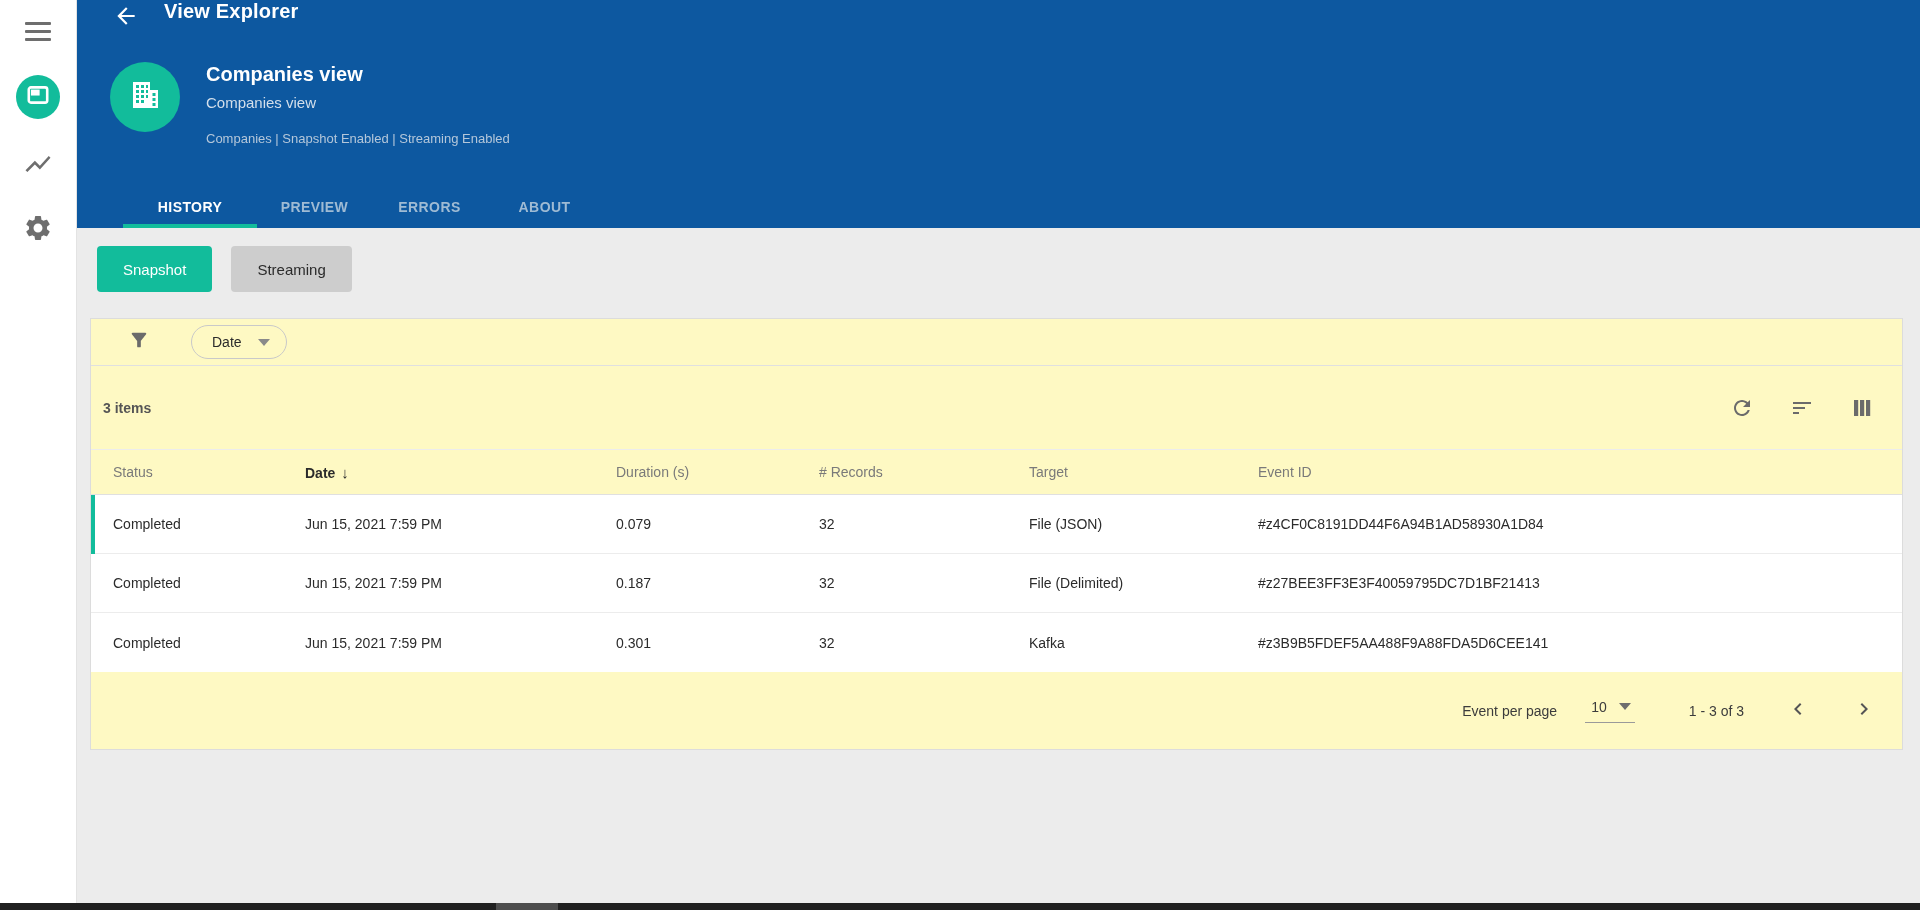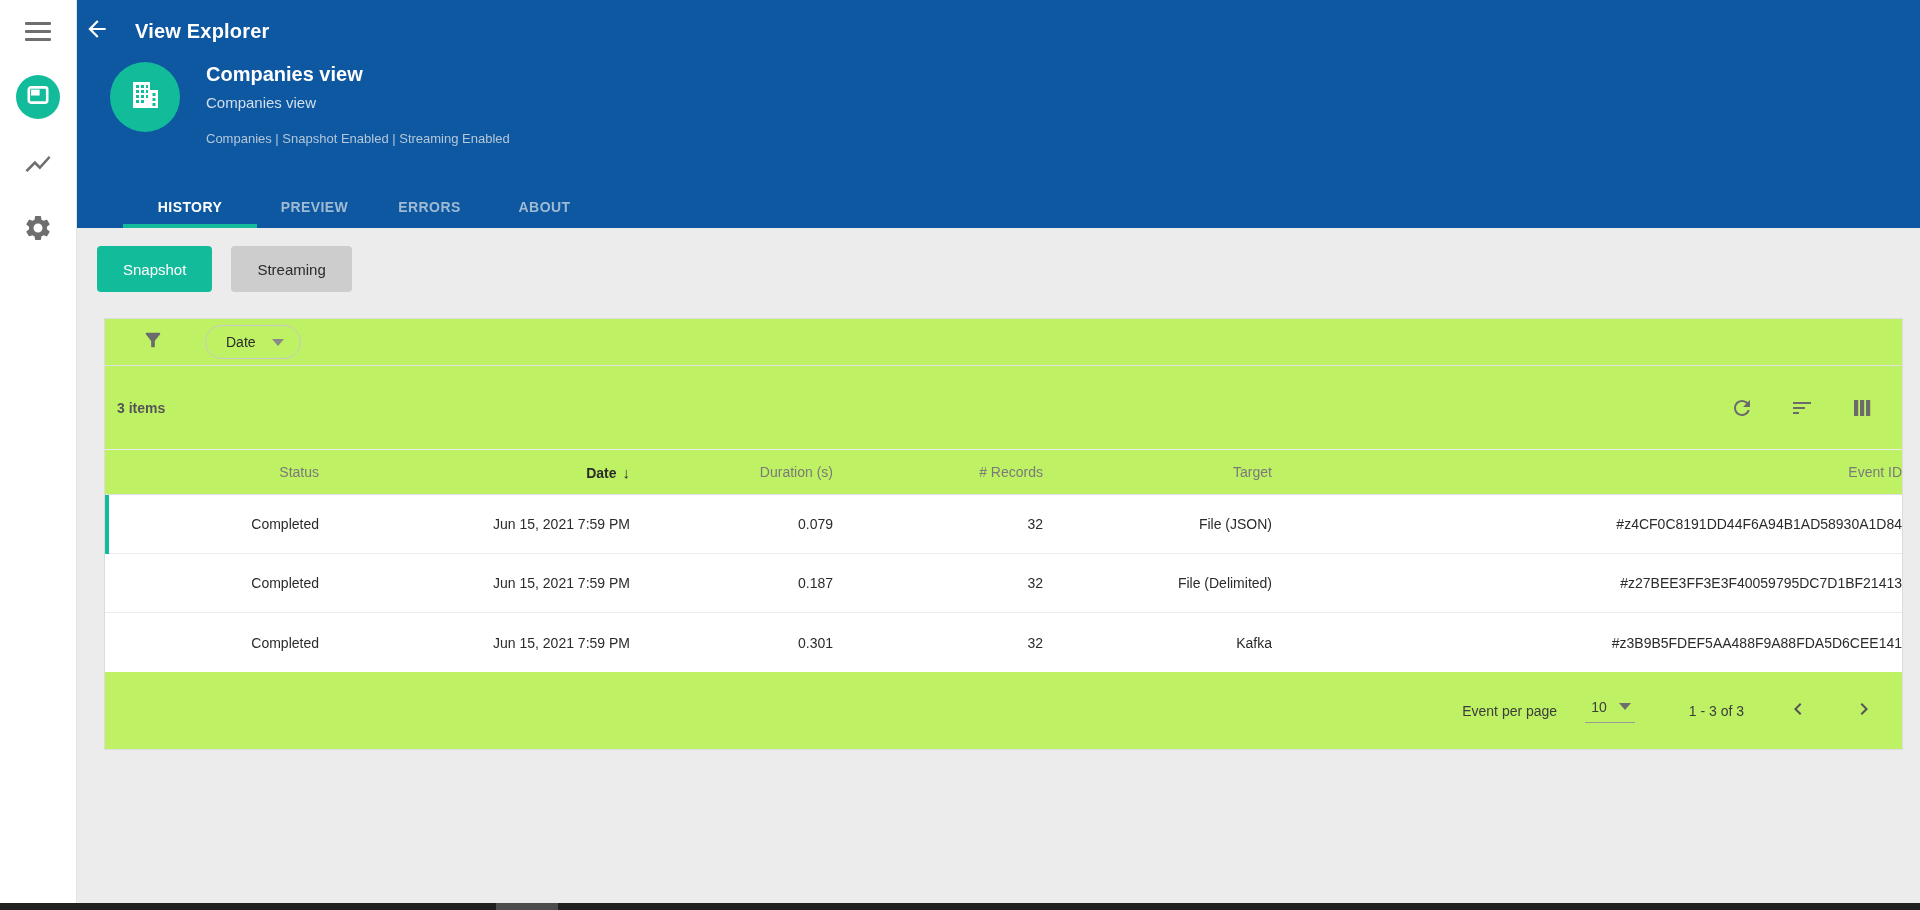--- a/index.html
+++ b/index.html
@@ -20,21 +20,21 @@
   .side-avatar {
     margin-top:34px; width:44px; height:44px; border-radius:50%;
     background:var(--accent); display:flex; align-items:center; justify-content:center; cursor:pointer;
   }
   .side-icon { margin-top:30px; cursor:pointer; display:flex; align-items:center; justify-content:center; }
 
   
   .main { position:absolute; left:77px; top:0; width:1843px; height:903px; }
 
   .blue-header { background:var(--header-blue); height:228px; position:relative; }
-  .topbar { display:flex; align-items:center; height:62px; padding-left:2px; }
+  .topbar { display:flex; height:62px; padding-left:31px; }
   .back-btn { width:36px; height:36px; display:flex; align-items:center; justify-content:center; cursor:pointer; }
   .app-title { color:#ffffff; font-size:20px; font-weight:bold; margin-left:20px; letter-spacing:0.2px; }
 
   .view-row { display:flex; align-items:flex-start; padding-left:33px; }
   .view-avatar {
     width:70px; height:70px; border-radius:50%; background:var(--accent);
     display:flex; align-items:center; justify-content:center; flex:0 0 auto;
   }
   .view-texts { margin-left:26px; padding-top:1px; }
   .view-title { color:#ffffff; font-size:20px; font-weight:bold; }
@@ -58,21 +58,21 @@
   .tab.active::after { content:""; position:absolute; left:0; right:0; bottom:0; height:4px; background:var(--accent); }
 
   
   .content { position:relative; }
   .toggle-row { display:flex; padding:18px 0 0 20px; }
   .toggle-btn { height:46px; padding:0 26px; display:flex; align-items:center; justify-content:center;
                 font-size:15px; border-radius:4px; cursor:pointer; }
   .toggle-btn.selected { background:var(--accent); color:#ffffff; }
   .toggle-btn.unselected { background:#cdcdcd; color:#2b2b2b; margin-left:19px; }
 
-  .card { margin:26px 17px 0 27px; background:#bef264; border:1px solid #dcdcdc;text-align:right; }
+  .card { margin:26px 17px 0 13px; background:#fef9c3; border:1px solid #dcdcdc; }
 
   .filter-row { height:47px; display:flex; align-items:center; border-bottom:1px solid #e0e0e0; padding-left:37px; }
   .date-chip { margin-left:41px; height:34px; border:1px solid #c9c9c9; border-radius:17px;
                display:flex; align-items:center; padding:0 16px 0 20px; cursor:pointer; }
   .date-chip .chip-label { font-size:14px; color:#2b2b2b; }
   .caret-down { width:0; height:0; border-left:6px solid transparent; border-right:6px solid transparent;
                 border-top:7px solid #8a8a8a; margin-left:16px; }
 
   .toolbar-row { height:84px; display:flex; align-items:center; padding:0 28px 0 12px;
                  border-bottom:1px solid #ececec;gap:32px; }

